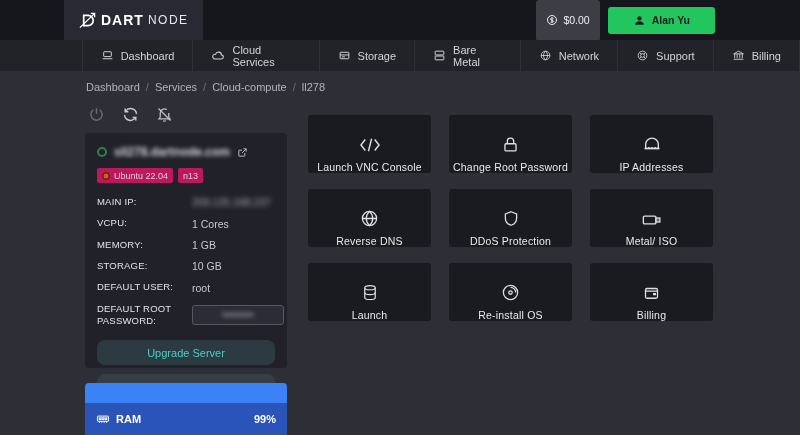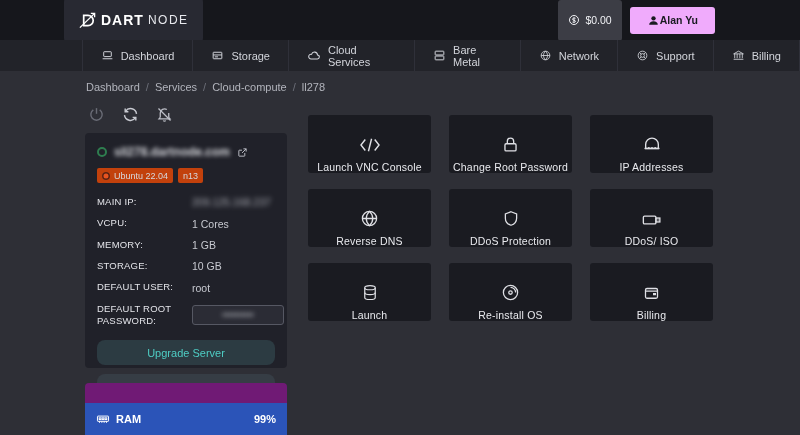--- a/index.html
+++ b/index.html
@@ -10,22 +10,22 @@
   
   .hdr { position:absolute; top:0; left:0; width:800px; height:40px; background:#16171c;
          display:flex; align-items:center; }
   .logo-chip { margin-left:64px; background:#282932; border-radius:4px; height:44px;
                display:flex; align-items:center; padding:0 14px; gap:4px; cursor:pointer; }
   .logo-word { color:#fff; font-weight:bold; font-size:14px; letter-spacing:1px; }
   .logo-suffix { color:#e8e9ee; font-size:12px; letter-spacing:1.5px; }
   .hdr-right { margin-left:auto; margin-right:85px; display:flex; align-items:center; gap:8px; }
   .balance-btn { background:#3c3d45; border:none; border-radius:3px; height:41px; padding:0 10px;
                  color:#f0f1f4; font-size:10.5px; display:flex; align-items:center; gap:5px; cursor:pointer; }
-  .user-btn { background:#f0abfc; border:none; border-radius:3px; height:27px; padding:0 17px;
-              color:#1a1b21; font-size:10.5px; font-weight:bold; display:flex; align-items:center; cursor:pointer; }
+  .user-btn { background:#22c55e; border:none; border-radius:3px; height:27px; padding:0 25px;
+              color:#1a1b21; font-size:10.5px; font-weight:bold; display:flex; align-items:center; gap:6px; cursor:pointer; }
 
   
   .nav { position:absolute; top:40px; left:0; width:800px; height:31px; background:#222329;
          display:flex; align-items:stretch; }
   .nav-pad { width:88px; border-right:1px solid #2f3039; }
   .nav-item { display:flex; align-items:center; gap:7px; padding:0 18px; border-right:1px solid #2f3039;
               color:#d3d5db; font-size:11px; cursor:pointer; }
   .nav-item svg { flex:0 0 auto; }
 
   
@@ -37,38 +37,38 @@
   
   .ctl-row { position:absolute; top:106px; left:88px; display:flex; gap:17px; align-items:center; }
   .ctl { cursor:pointer; display:flex; }
 
   .panel { position:absolute; top:133px; left:85px; width:202px; height:235px; background:#202129;
            border-radius:4px; padding:12px 12px 10px 12px; }
   .host-row { display:flex; align-items:center; gap:7px; }
   .status-dot { width:10px; height:10px; border-radius:50%; border:2.5px solid #2e7d4f; }
   .hostname { color:#e4e5ea; font-size:12px; font-weight:bold; filter:blur(2.2px); opacity:.9; }
   .badges { display:flex; gap:5px; margin-top:9px; }
-  .badge { background:#c2410c; border-radius:2px; padding:2.5px 5px; font-size:9px; color:#d6d8dd;
+  .badge { background:#be185d; border-radius:2px; padding:2.5px 5px; font-size:9px; color:#d6d8dd;
            display:flex; align-items:center; gap:4px; }
   .ubuntu-dot { width:8px; height:8px; border-radius:50%; background:#e95420; display:inline-block;
                 box-shadow:inset 0 0 0 1.5px #5a2212; }
   .specs { margin-top:13px; display:flex; flex-direction:column; gap:9px; }
   .spec-row { display:grid; grid-template-columns:95px 1fr; align-items:center; }
   .spec-label { color:#e3e4e9; font-size:9.5px; font-weight:normal; letter-spacing:.2px; line-height:1.3; }
   .spec-value { color:#c7c9d0; font-size:10.5px; }
   .redacted { filter:blur(2.5px); opacity:.8; }
   .pw-box { width:92px; height:20px; background:#2b2c35; border:1px solid #565863; border-radius:3px;
             display:flex; align-items:center; justify-content:center; overflow:hidden; }
   .pw-box span { font-size:9px; color:#cfd1d7; filter:blur(2.5px); }
   .btn { width:100%; height:25px; border:none; border-radius:8px; font-size:11px; cursor:pointer;
          font-family:"Liberation Sans", sans-serif; }
   .btn-upgrade { margin-top:13px; background:#2c3b42; color:#4ecdc4; }
   .btn-destroy { margin-top:9px; background:#363d45; color:#e06c75; }
 
-  .usage-card { position:absolute; top:383px; left:85px; width:202px; height:52px; background:#701a75;
+  .usage-card { position:absolute; top:383px; left:85px; width:202px; height:52px; background:#3b82f6;
                 border-radius:4px 4px 0 0; overflow:hidden; }
   .ram-row { position:absolute; left:0; right:0; top:20px; height:32px; background:#2b54b8;
              display:flex; align-items:center; justify-content:space-between; padding:0 11px;
              color:#fff; cursor:pointer; }
   .ram-left { display:flex; align-items:center; gap:6px; font-size:11px; font-weight:bold; }
   .ram-pct { font-size:11px; font-weight:bold; }
 
   
   .grid { position:absolute; top:115px; left:308px; display:grid;
           grid-template-columns:repeat(3,123px); gap:16px 18px; }
@@ -125,35 +125,35 @@
         <svg width="13" height="13" viewBox="0 0 24 24" fill="none" stroke="#d3d5db" stroke-width="1.8">
           <rect x="5" y="5" width="14" height="9" rx="1"></rect>
             <path d="M3 18h18"></path>
         </svg>
       </span>
       <span>Dashboard</span>
     </div>
 
     <div class="nav-item">
       <span>
+        <svg width="14" height="14" viewBox="0 0 24 24" fill="none" stroke="#d3d5db" stroke-width="1.8">
+          <path d="M7 17a4 4 0 1 1 .8-7.9A5.2 5.2 0 0 1 18 10.2 3.4 3.4 0 0 1 17.5 17z"></path>
+        </svg>
+      </span>
+      <span>Cloud Services</span>
+    </div>
+
+    <div class="nav-item">
+      <span>
         <svg width="13" height="13" viewBox="0 0 24 24" fill="none" stroke="#d3d5db" stroke-width="1.8">
           <rect x="4" y="6" width="16" height="12" rx="1"></rect>
             <path d="M4 11h16 M7 14.5h6"></path>
         </svg>
       </span>
       <span>Storage</span>
-    </div>
-
-    <div class="nav-item">
-      <span>
-        <svg width="14" height="14" viewBox="0 0 24 24" fill="none" stroke="#d3d5db" stroke-width="1.8">
-          <path d="M7 17a4 4 0 1 1 .8-7.9A5.2 5.2 0 0 1 18 10.2 3.4 3.4 0 0 1 17.5 17z"></path>
-        </svg>
-      </span>
-      <span>Cloud Services</span>
     </div>
 
     <div class="nav-item">
       <span>
         <svg width="13" height="13" viewBox="0 0 24 24" fill="none" stroke="#d3d5db" stroke-width="1.8">
           <rect x="4" y="4" width="16" height="7" rx="1"></rect>
             <rect x="4" y="13" width="16" height="7" rx="1"></rect>
           <path d="M7 7.5h.01 M7 16.5h.01" stroke-width="2.4"></path>
         </svg>
       </span>
@@ -353,21 +353,21 @@
     </div>
 
     <div class="card">
       <span>
         <svg width="22" height="16" viewBox="0 0 28 20" fill="none" stroke="#dfe0e5" stroke-width="1.7">
           <rect x="3" y="5" width="16" height="10" rx="1.5"></rect>
             <rect x="19" y="7.5" width="5" height="5"></rect>
           <path d="M21 9h1.5 M21 11h1.5" stroke-width="1.1"></path>
         </svg>
       </span>
-      <span class="card-label">DDoS/ ISO</span>
+      <span class="card-label">Metal/ ISO</span>
     </div>
 
     <div class="card">
       <span>
         <svg width="18" height="19" viewBox="0 0 24 24" fill="none" stroke="#dfe0e5" stroke-width="1.6">
           <ellipse cx="12" cy="5.5" rx="7" ry="2.8"></ellipse>
           <path d="M5 5.5v6.5c0 1.5 3.1 2.8 7 2.8s7-1.3 7-2.8V5.5"></path>
           <path d="M5 12v6.5c0 1.5 3.1 2.8 7 2.8s7-1.3 7-2.8V12"></path>
         </svg>
       </span>

